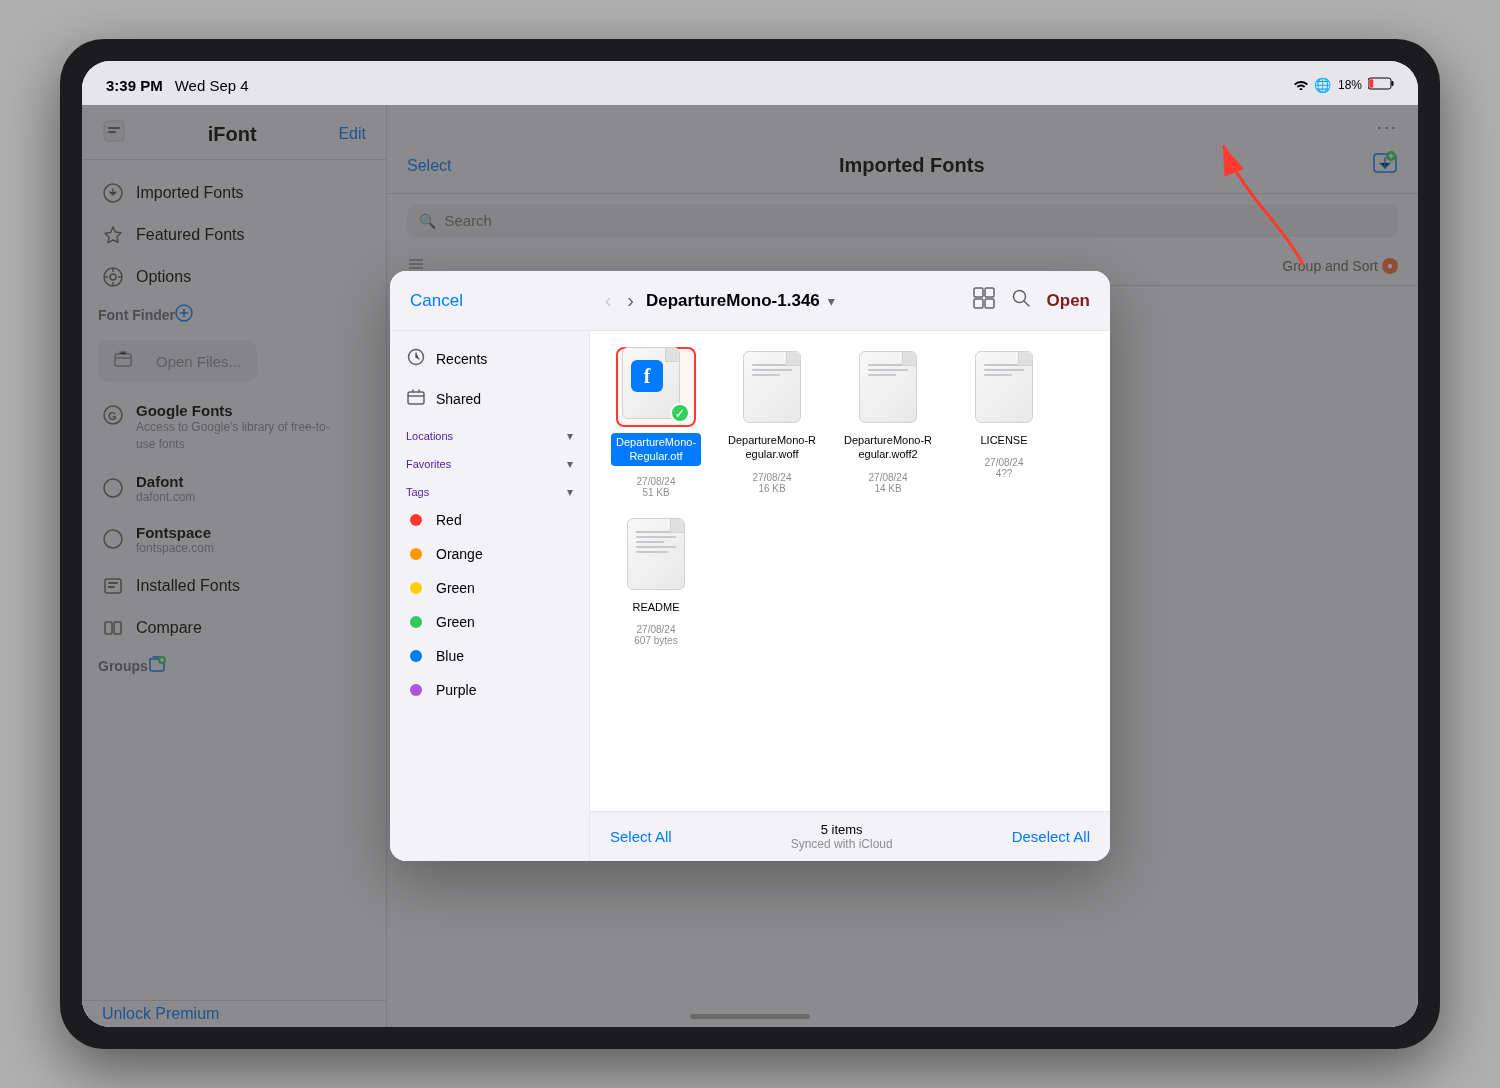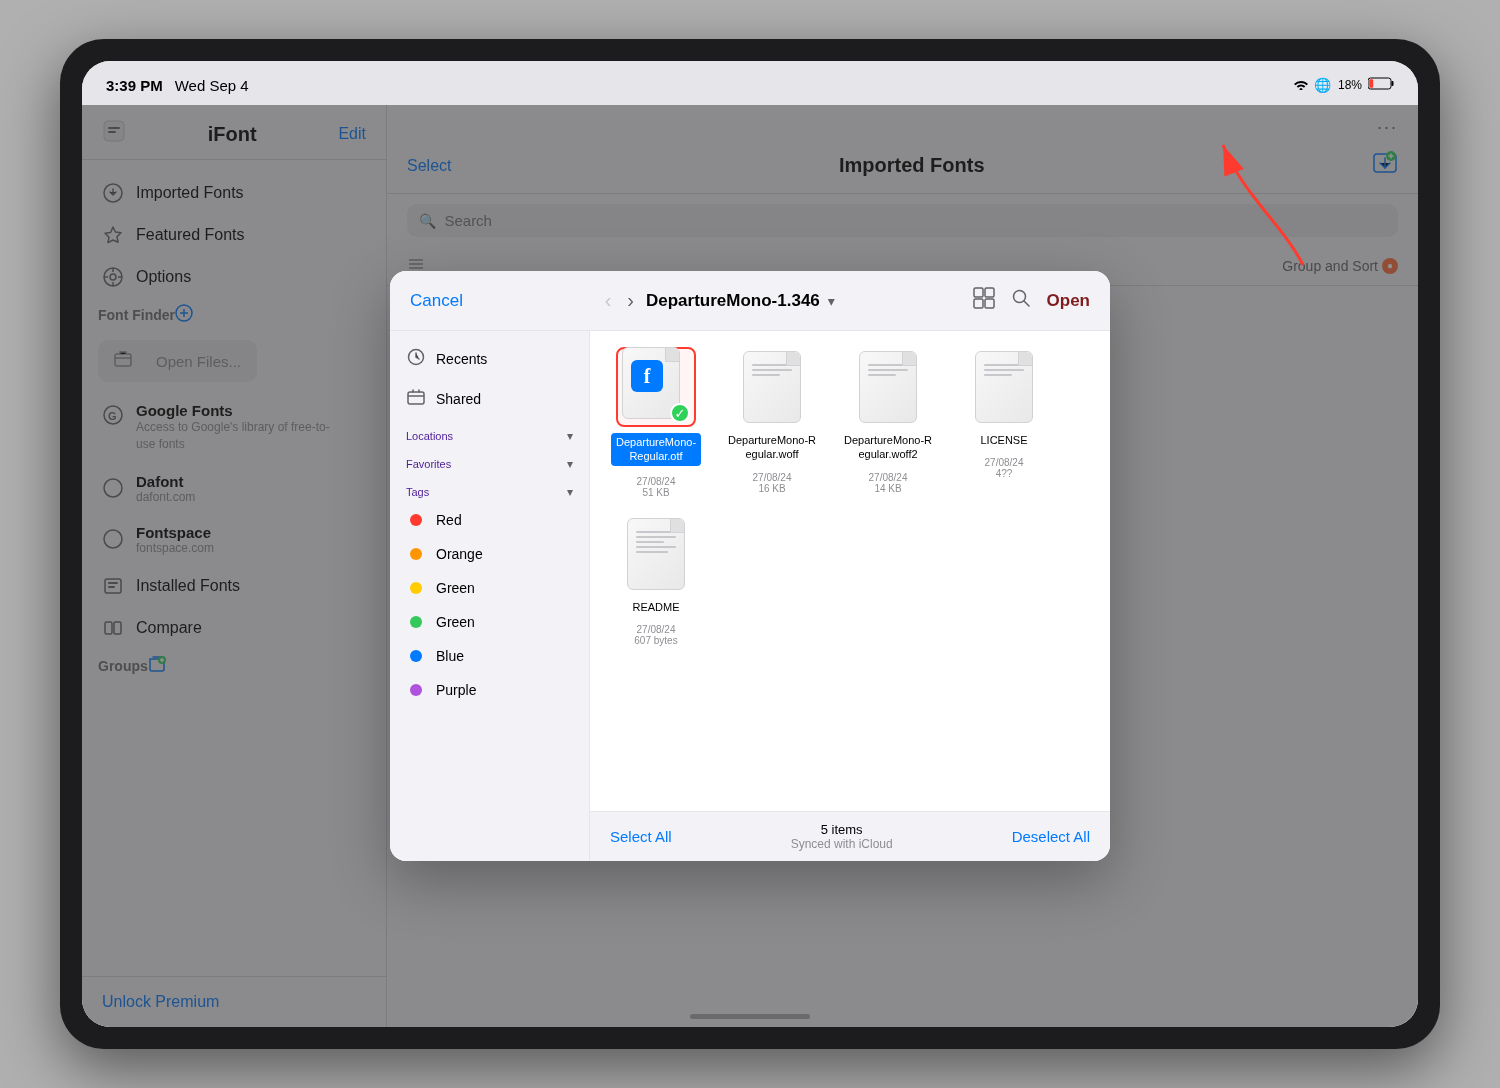--- a/index.html
+++ b/index.html
@@ -177,21 +177,21 @@
       font-weight: 700;
       color: #6c6c70;
     }
 
     .section-icon {
       color: #007aff;
       font-size: 16px;
     }
 
     .sidebar-footer {
-      padding: 16px 20px;
+      padding: 4px 20px;
       border-top: 1px solid #d1d1d6;
     }
 
     .unlock-premium {
       color: #007aff;
       font-size: 16px;
       font-weight: 500;
       cursor: pointer;
       background: none;
       border: none;

